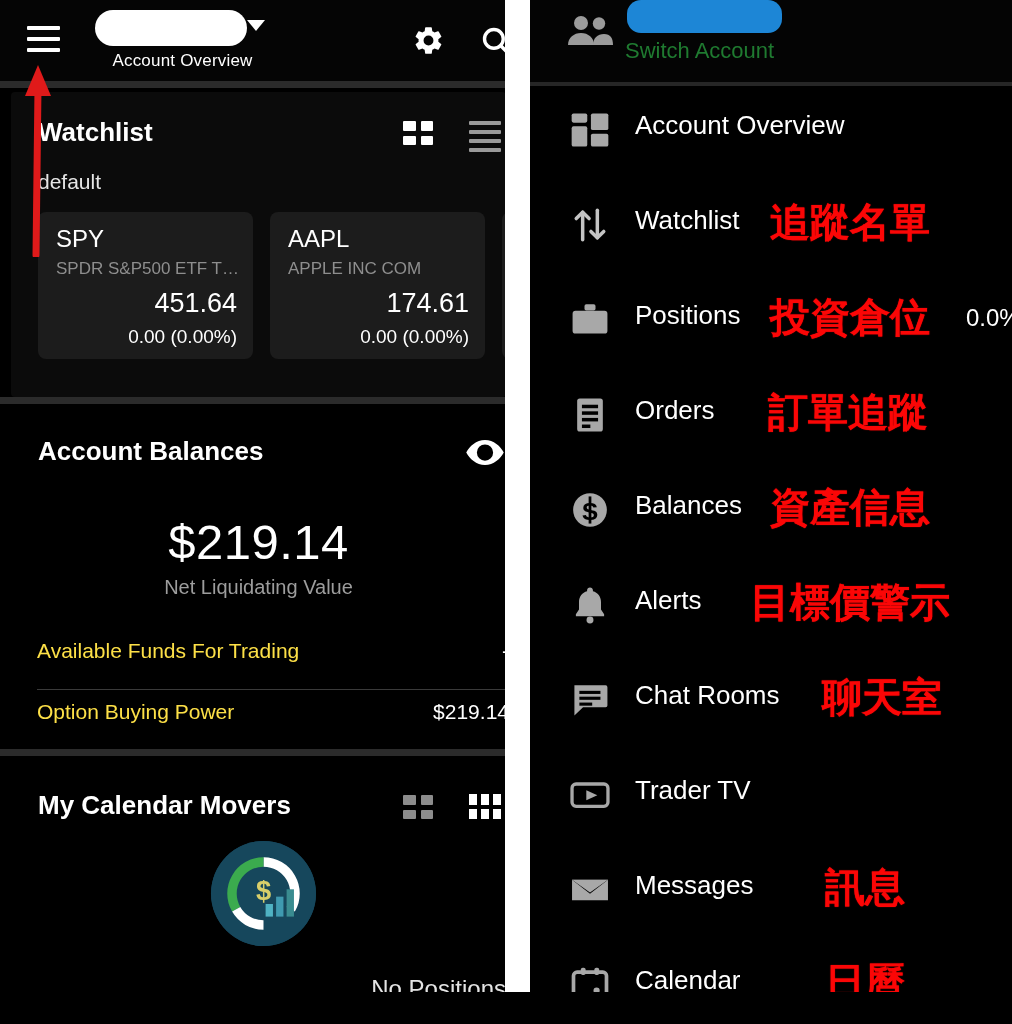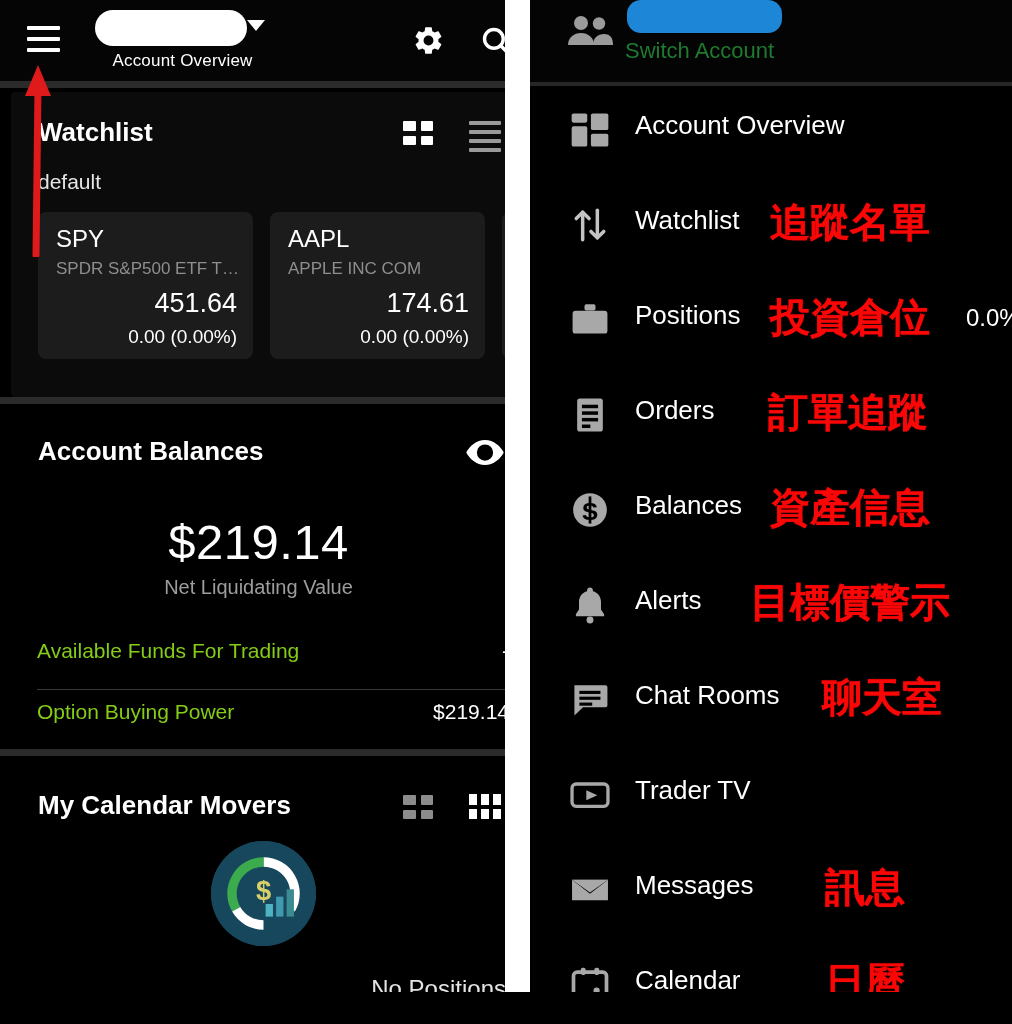--- a/index.html
+++ b/index.html
@@ -54,21 +54,21 @@
   .tk-desc{position:absolute;left:18px;top:47px;right:14px;color:#8e8e8e;font-size:17px;white-space:nowrap;overflow:hidden;text-overflow:ellipsis;}
   .tk-price{position:absolute;right:16px;top:76px;color:#fff;font-size:27px;}
   .tk-chg{position:absolute;right:16px;top:114px;color:#fff;font-size:19px;}
 
   .bal-card{top:404px;width:495px;height:345px;background:#000;}
   .bal-title{top:32px;}
   .eye{position:absolute;left:455px;top:36px;width:38px;height:25px;cursor:pointer;}
   .nlv{position:absolute;left:0;top:110px;width:495px;text-align:center;color:#fff;font-size:49px;font-weight:300;letter-spacing:.5px;}
   .nlv-lbl{position:absolute;left:0;top:172px;width:495px;text-align:center;color:#9d9d9d;font-size:20px;}
   .bal-row{position:absolute;left:26px;width:470px;height:60px;}
-  .bal-row .k{position:absolute;left:0;top:0;color:#84cc16;font-size:21px;}
+  .bal-row .k{position:absolute;left:0;top:0;color:#fde047;font-size:21px;}
   .bal-row .v{position:absolute;right:-2px;top:0;color:#fff;font-size:21px;}
   .bal-row.r1{top:235px;}
   .bal-row.r2{top:296px;}
   .bal-div{position:absolute;left:26px;top:285px;width:472px;height:1px;background:#3a3a3a;}
 
   .mv-card{top:757px;width:495px;height:267px;background:#000;}
   .mv-title{top:33px;}
   .mv-icon-a{position:absolute;left:392px;top:38px;width:30px;height:24px;cursor:pointer;}
   .mv-icon-b{position:absolute;left:458px;top:37px;width:32px;height:25px;cursor:pointer;}
   .posdisc{position:absolute;left:200px;top:84px;width:105px;height:105px;border-radius:50%;background:#16475c;}

